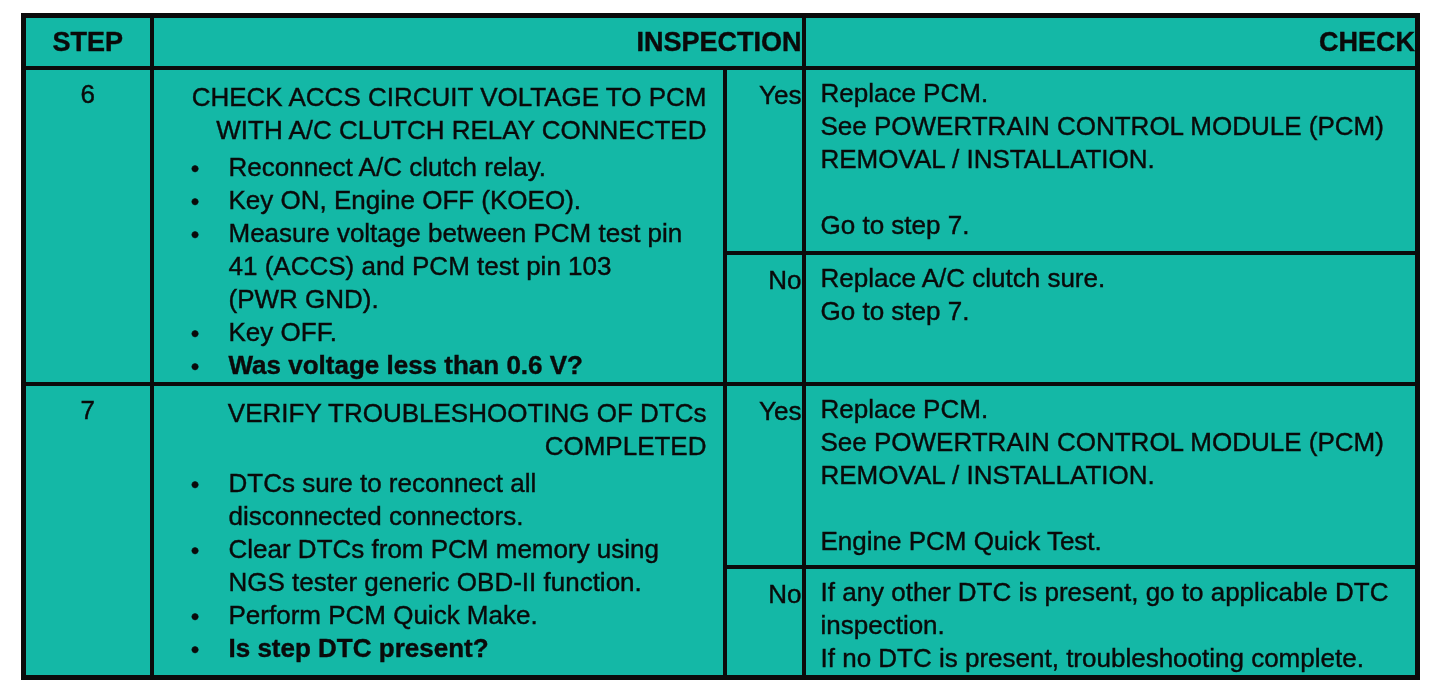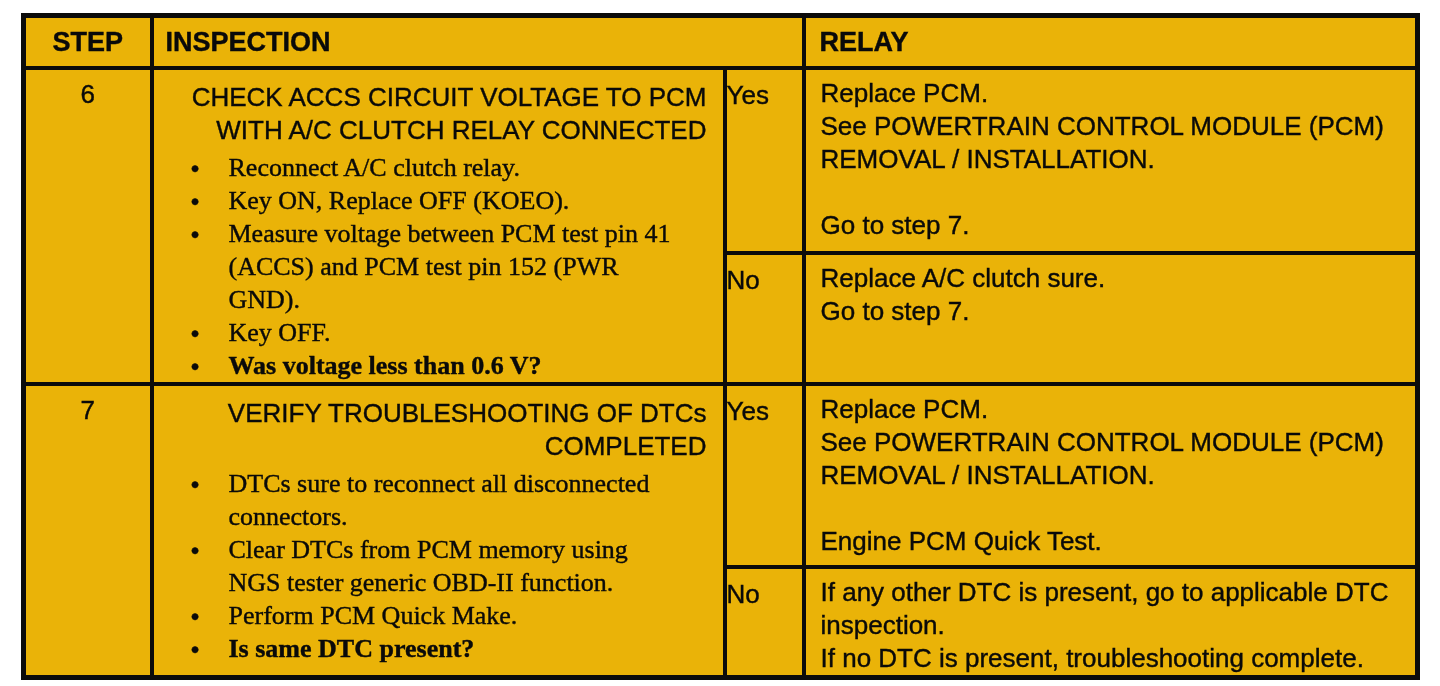--- a/index.html
+++ b/index.html
@@ -31,49 +31,49 @@
     -webkit-text-stroke: 0.4px #0a0a0a;
   }
   .ts col.c-step   { width: 128px; }
   .ts col.c-insp   { width: 573px; }
   .ts col.c-yesno  { width: 79px;  }
   .ts col.c-action { width: 614px; }
 
   .ts th, .ts td {
     border: 4px solid #0b0b0b;
     vertical-align: top;
-    background: #eab308;
+    background: #14b8a6;
     padding: 0;
     overflow: hidden;
   }
   .ts thead tr { height: 52px; }
   .r-6yes { height: 180px; }
   .r-6no  { height: 127px; }
   .r-7yes { height: 183px; }
   .r-7no  { height: 107px; }
 
   .ts th {
     font-weight: bold;
-    text-align: left;
+    text-align: right;
     font-size: 27px;
     padding-top: 8px;
   }
   th.h-step   { text-align: center; }
   th.h-insp   { padding-left: 12px; }
   th.h-action { padding-left: 14px; }
 
   td.step-cell {
     text-align: center;
     padding-top: 8px;
   }
   td.insp-cell {
     padding: 7px 12px 0 10px;
   }
   td.yn-cell {
-    text-align: left;
+    text-align: right;
     padding-top: 9px;
     margin-left: 39px;
   }
   td.action-cell {
     padding: 7px 6px 0 15px;
   }
   .insp-title { margin: 4px; text-align: right; }
   .bullet {
     display: flex;
     align-items: flex-start;
@@ -82,61 +82,60 @@
     width: 65px;
     box-sizing: border-box;
     padding-left: 27px;
     font-size: 15px;
     line-height: 33px;
     flex: 0 0 65px;
   }
   .bullet .btxt {
     flex: 1 1 auto;
     padding-right: 28px;
-    font-family: Liberation Serif, serif;
   }
   .b { font-weight: bold; }
   .aline { margin: 0; }
   .gap { margin-top: 33px; }
 </style>
 </head>
 <body>
 
 <div class="page">
   <table class="ts">
     <colgroup>
       <col class="c-step">
       <col class="c-insp">
       <col class="c-yesno">
       <col class="c-action">
     </colgroup>
     <thead>
       <tr>
         <th class="h-step">STEP</th>
         <th class="h-insp" colspan="2">INSPECTION</th>
-        <th class="h-action">RELAY</th>
+        <th class="h-action">CHECK</th>
       </tr>
     </thead>
     <tbody>
 
       <tr class="r-6yes">
         <td class="step-cell" rowspan="2">6</td>
         <td class="insp-cell" rowspan="2">
           <div class="insp-title">CHECK ACCS CIRCUIT VOLTAGE TO PCM WITH A/C CLUTCH RELAY CONNECTED</div>
           <div class="bullet">
             <span class="dot">●</span>
             <span class="btxt">Reconnect A/C clutch relay.</span>
           </div>
           <div class="bullet">
             <span class="dot">●</span>
-            <span class="btxt">Key ON, Replace OFF (KOEO).</span>
+            <span class="btxt">Key ON, Engine OFF (KOEO).</span>
           </div>
           <div class="bullet">
             <span class="dot">●</span>
-            <span class="btxt">Measure voltage between PCM test pin 41 (ACCS) and PCM test pin 152 (PWR GND).</span>
+            <span class="btxt">Measure voltage between PCM test pin 41 (ACCS) and PCM test pin 103 (PWR GND).</span>
           </div>
           <div class="bullet">
             <span class="dot">●</span>
             <span class="btxt">Key OFF.</span>
           </div>
           <div class="bullet">
             <span class="dot">●</span>
             <span class="btxt b">Was voltage less than 0.6 V?</span>
           </div>
         </td>
@@ -167,21 +166,21 @@
           <div class="bullet">
             <span class="dot">●</span>
             <span class="btxt">Clear DTCs from PCM memory using NGS tester generic OBD-II function.</span>
           </div>
           <div class="bullet">
             <span class="dot">●</span>
             <span class="btxt">Perform PCM Quick Make.</span>
           </div>
           <div class="bullet">
             <span class="dot">●</span>
-            <span class="btxt b">Is same DTC present?</span>
+            <span class="btxt b">Is step DTC present?</span>
           </div>
         </td>
         <td class="yn-cell">Yes</td>
         <td class="action-cell">
           <div class="aline">Replace PCM.</div>
           <div class="aline">See POWERTRAIN CONTROL MODULE (PCM) REMOVAL / INSTALLATION.</div>
           <div class="aline gap">Engine PCM Quick Test.</div>
         </td>
       </tr>
 

